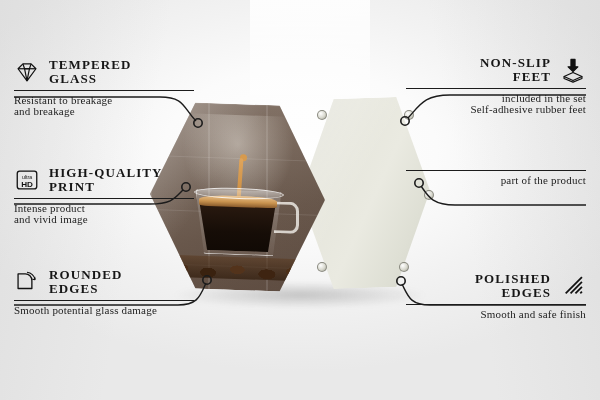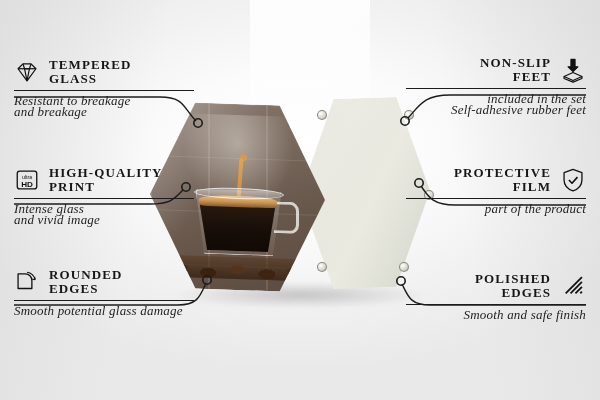--- a/index.html
+++ b/index.html
@@ -105,21 +105,21 @@
   .callout{position:absolute;width:180px;}
   .callout.left{left:14px;text-align:left;}
   .callout.right{right:14px;text-align:right;}
 
   .head{display:flex;align-items:center;gap:9px;}
   .callout.right .head{flex-direction:row-reverse;text-align:right;}
   .title{font-size:13px;font-weight:700;letter-spacing:1.1px;color:#161616;
     line-height:14px;text-transform:uppercase;}
   .icon{width:26px;height:26px;flex:0 0 26px;display:block;}
   .rule{height:1px;background:#1c1c1c;margin:4px 0 4px 0;width:100%;}
-  .desc{font-size:13px;line-height:11px;color:#1d1d1d;letter-spacing:.2px;font-style:italic;}
+  .desc{font-size:11px;line-height:11px;color:#1d1d1d;letter-spacing:.2px;}
 
   
   #leaders{position:absolute;left:0;top:0;width:600px;height:400px;pointer-events:none;}
 </style>
 </head>
 <body>
 
 <div id="stage">
 
   <div class="beam b1"></div>
@@ -208,21 +208,21 @@
         <text x="16" y="14.5" text-anchor="middle" font-family="Liberation Sans, sans-serif" font-size="6.4" fill="#111">ultra</text>
         <text x="16" y="24" text-anchor="middle" font-family="Liberation Sans, sans-serif" font-size="10" font-weight="bold" fill="#111">HD</text>
       </svg>
       <div>
         <div class="title">HIGH-QUALITY</div>
         <div class="title">PRINT</div>
       </div>
     </div>
     <div class="rule"></div>
     <div class="desc">
-      <div>Intense glass</div>
+      <div>Intense product</div>
       <div>and vivid image</div>
     </div>
   </div>
 
   <div class="callout left" style="top:268px;">
     <div class="head">
       <svg class="icon" viewBox="0 0 32 32">
         <g fill="none" stroke="#111" stroke-width="1.6" stroke-linejoin="round">
           <path d="M5 6 V24 H22 V14 A8 8 0 0 0 14 6 Z"></path>
           <path d="M16 4 A12 12 0 0 1 26 13" stroke-width="1.4"></path>
@@ -255,32 +255,20 @@
       </div>
     </div>
     <div class="rule"></div>
     <div class="desc">
       <div>included in the set</div>
       <div>Self-adhesive rubber feet</div>
     </div>
   </div>
 
   <div class="callout right" style="top:166px;">
-    <div class="head">
-      <svg class="icon" viewBox="0 0 32 32">
-        <g fill="none" stroke="#111" stroke-width="1.6" stroke-linejoin="round">
-          <path d="M16 3 L27 7 V16 C27 23 21.5 27.5 16 29.5 C10.5 27.5 5 23 5 16 V7 Z"></path>
-          <path d="M11 16 L14.8 20 L21.5 12.5" stroke-width="2"></path>
-        </g>
-      </svg>
-      <div>
-        <div class="title">PROTECTIVE</div>
-        <div class="title">FILM</div>
-      </div>
-    </div>
     <div class="rule"></div>
     <div class="desc">
       <div>part of the product</div>
     </div>
   </div>
 
   <div class="callout right" style="top:272px;">
     <div class="head">
       <svg class="icon" viewBox="0 0 32 32">
         <g stroke="#111" stroke-width="2.1" stroke-linecap="butt">

